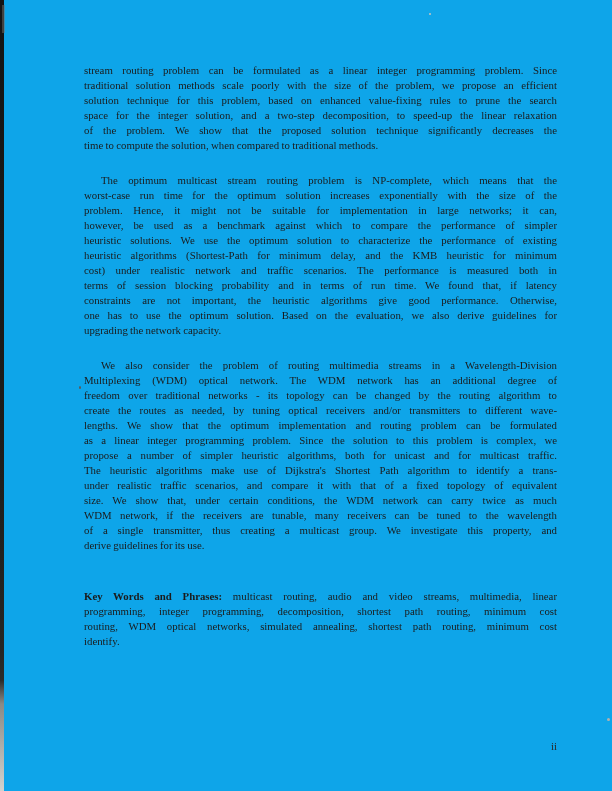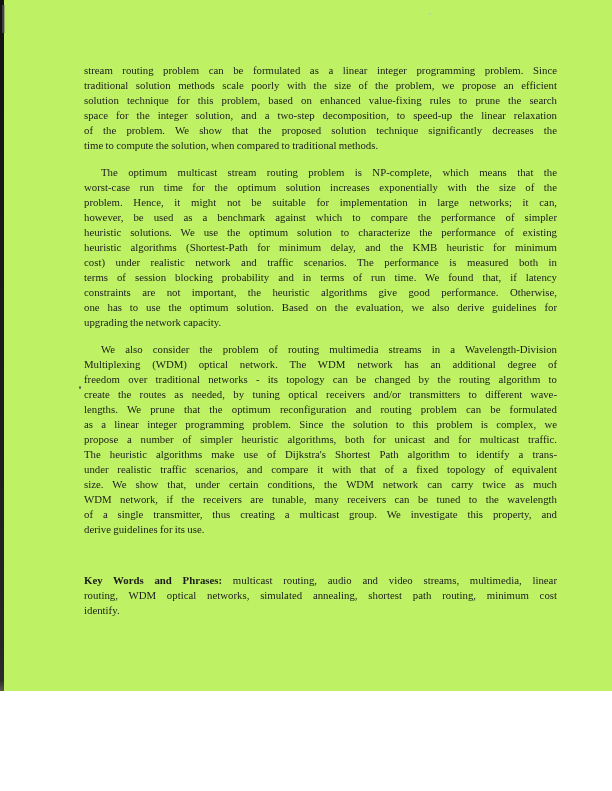--- a/index.html
+++ b/index.html
@@ -1,20 +1,20 @@
 <!DOCTYPE html>
 <html><head>
 <meta charset="utf-8">
 <style>
   html, body { margin: 0; padding: 0; }
   .page {
     position: relative;
     width: 612px;
-    height: 691px;
-    background: #bef264;
+    height: 791px;
+    background: #0ea5e9;
     overflow: hidden;
     font-family: "Liberation Serif", "DejaVu Serif", serif;
     color: #1b1b1b;
   }
   
   .edge-strip {
     position: absolute; left: 0; top: 0; width: 4px; height: 791px;
     background: linear-gradient(to bottom,
       #141414 0%, #1d1d1b 55%, #262624 82%, #2c2c2a 86%,
       #8a8a86 89%, #b2b2ae 95%, #d2d2ce 100%);
@@ -31,21 +31,21 @@
   .textcol {
     position: absolute; left: 84px; top: 63px; width: 473px;
     font-size: 10.8px; word-spacing: -0.4px;
   }
   .tline {
     height: 15px; line-height: 15px; overflow: hidden;
     text-align: justify; text-align-last: justify;
     white-space: normal;
   }
   .tline-last { text-align-last: left; }
-  .para { margin-top: 12px; }
+  .para { margin-top: 20px; }
   .para:first-child { margin-top: 0; }
   .para-indent .tline:first-child { text-indent: 17px; }
   .kwblock { margin-top: 36px; }
   .kw {
     font-weight: bold;
     border-bottom: 1.2px solid #1b1b1b;
     padding-bottom: 15px;
   }
   .pagenum {
     position: absolute; top: 740px; left: 84px; width: 473px;
@@ -86,37 +86,38 @@
         <div class="tline">constraints are not important, the heuristic algorithms give good performance. Otherwise,</div>
         <div class="tline">one has to use the optimum solution. Based on the evaluation, we also derive guidelines for</div>
         <div class="tline tline-last">upgrading the network capacity.</div>
       </div>
 
     <div class="para para-indent">
         <div class="tline">We also consider the problem of routing multimedia streams in a Wavelength-Division</div>
         <div class="tline">Multiplexing (WDM) optical network. The WDM network has an additional degree of</div>
         <div class="tline">freedom over traditional networks - its topology can be changed by the routing algorithm to</div>
         <div class="tline">create the routes as needed, by tuning optical receivers and/or transmitters to different wave-</div>
-        <div class="tline">lengths. We prune that the optimum reconfiguration and routing problem can be formulated</div>
+        <div class="tline">lengths. We show that the optimum implementation and routing problem can be formulated</div>
         <div class="tline">as a linear integer programming problem. Since the solution to this problem is complex, we</div>
         <div class="tline">propose a number of simpler heuristic algorithms, both for unicast and for multicast traffic.</div>
         <div class="tline">The heuristic algorithms make use of Dijkstra's Shortest Path algorithm to identify a trans-</div>
         <div class="tline">under realistic traffic scenarios, and compare it with that of a fixed topology of equivalent</div>
         <div class="tline">size. We show that, under certain conditions, the WDM network can carry twice as much</div>
         <div class="tline">WDM network, if the receivers are tunable, many receivers can be tuned to the wavelength</div>
         <div class="tline">of a single transmitter, thus creating a multicast group. We investigate this property, and</div>
         <div class="tline tline-last">derive guidelines for its use.</div>
       </div>
 
     <div class="kwblock">
       <div class="tline">
         <span class="kw">Key Words and Phrases:</span>
         <span>multicast routing, audio and video streams, multimedia, linear</span>
       </div>
       <div>
+          <div class="tline">programming, integer programming, decomposition, shortest path routing, minimum cost</div>
           <div class="tline">routing, WDM optical networks, simulated annealing, shortest path routing, minimum cost</div>
           <div class="tline tline-last">identify.</div>
         </div>
     </div>
 
   </div>
 
   <div class="pagenum">ii</div>
 
 </div>

